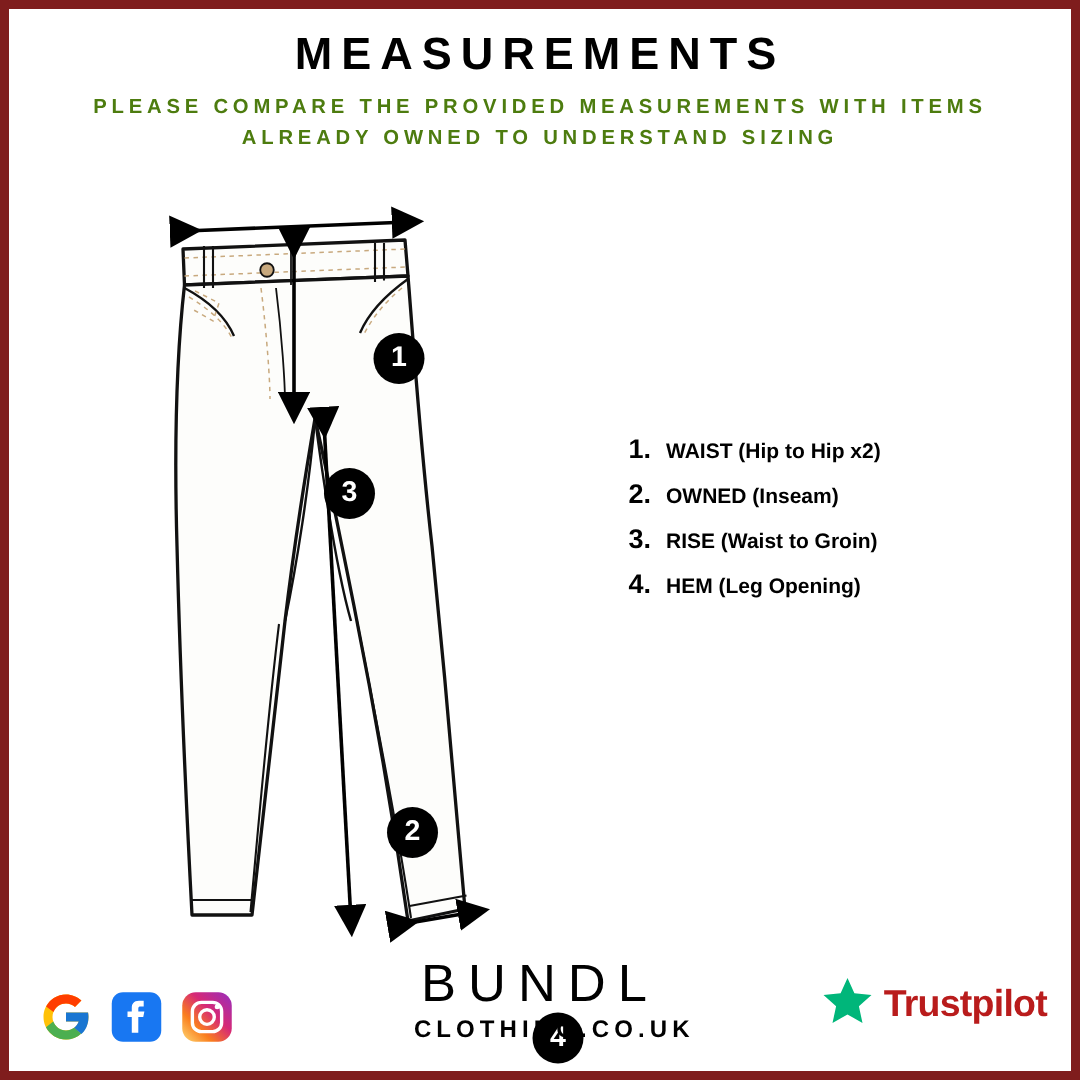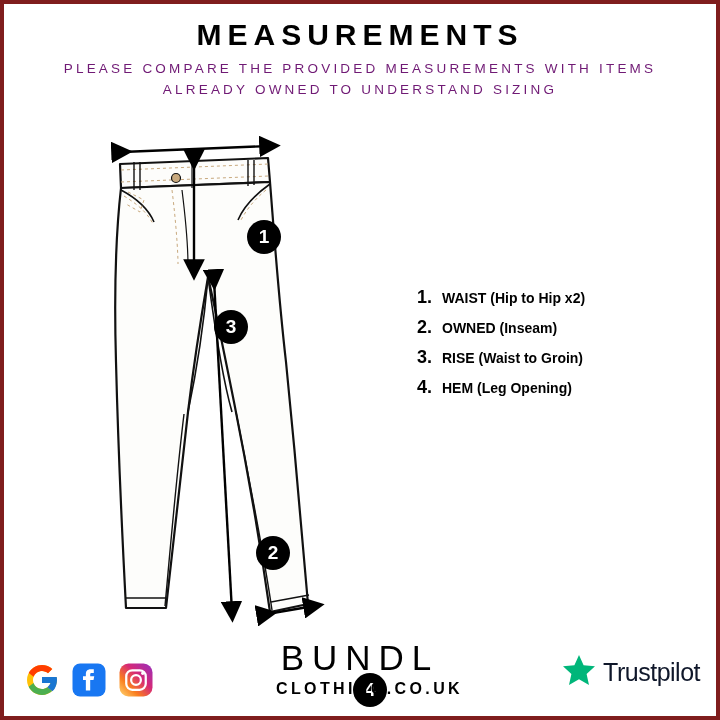--- a/index.html
+++ b/index.html
@@ -6,41 +6,41 @@
   html, body {
     width: 720px; height: 720px;
     background: #ffffff;
     font-family: "Liberation Sans", sans-serif;
     overflow: hidden;
   }
   #page {
     position: relative;
     width: 720px; height: 720px;
     background: #ffffff;
-    border: 4px solid #7f1d1d;
+    border: 6px solid #7f1d1d;
   }
   
   .header {
     position: absolute;
     top: 14px; left: 0; right: 0;
     text-align: center;
   }
   .title {
     font-size: 30px;
     font-weight: bold;
     letter-spacing: 6px;
     color: #000;
     line-height: 1.1;
   }
   .subtitle {
     margin-top: 8px;
     font-size: 13.5px;
-    font-weight: normal;
+    font-weight: bold;
     letter-spacing: 3.2px;
-    color: #701a75;
+    color: #4d7c0f;
     line-height: 1.55;
     padding: 0 56px;
   }
   
   .diagram {
     position: absolute;
     top: 108px; left: 60px;
     width: 330px; height: 520px;
   }
   .diagram svg { display: block; }
@@ -119,23 +119,23 @@
   }
   .trustpilot {
     position: absolute;
     right: 16px; bottom: 26px;
     display: flex;
     align-items: center;
     gap: 7px;
   }
   .tp-name {
     font-size: 25px;
-    font-weight: normal;
+    font-weight: bold;
     letter-spacing: -0.5px;
-    color: #0f172a;
+    color: #b91c1c;
   }
 </style>
 </head>
 <body>
 
 <div id="page">
 
   <div class="header">
     <div class="title">MEASUREMENTS</div>
     <div class="subtitle">PLEASE COMPARE THE PROVIDED MEASUREMENTS WITH ITEMS ALREADY OWNED TO UNDERSTAND SIZING</div>

